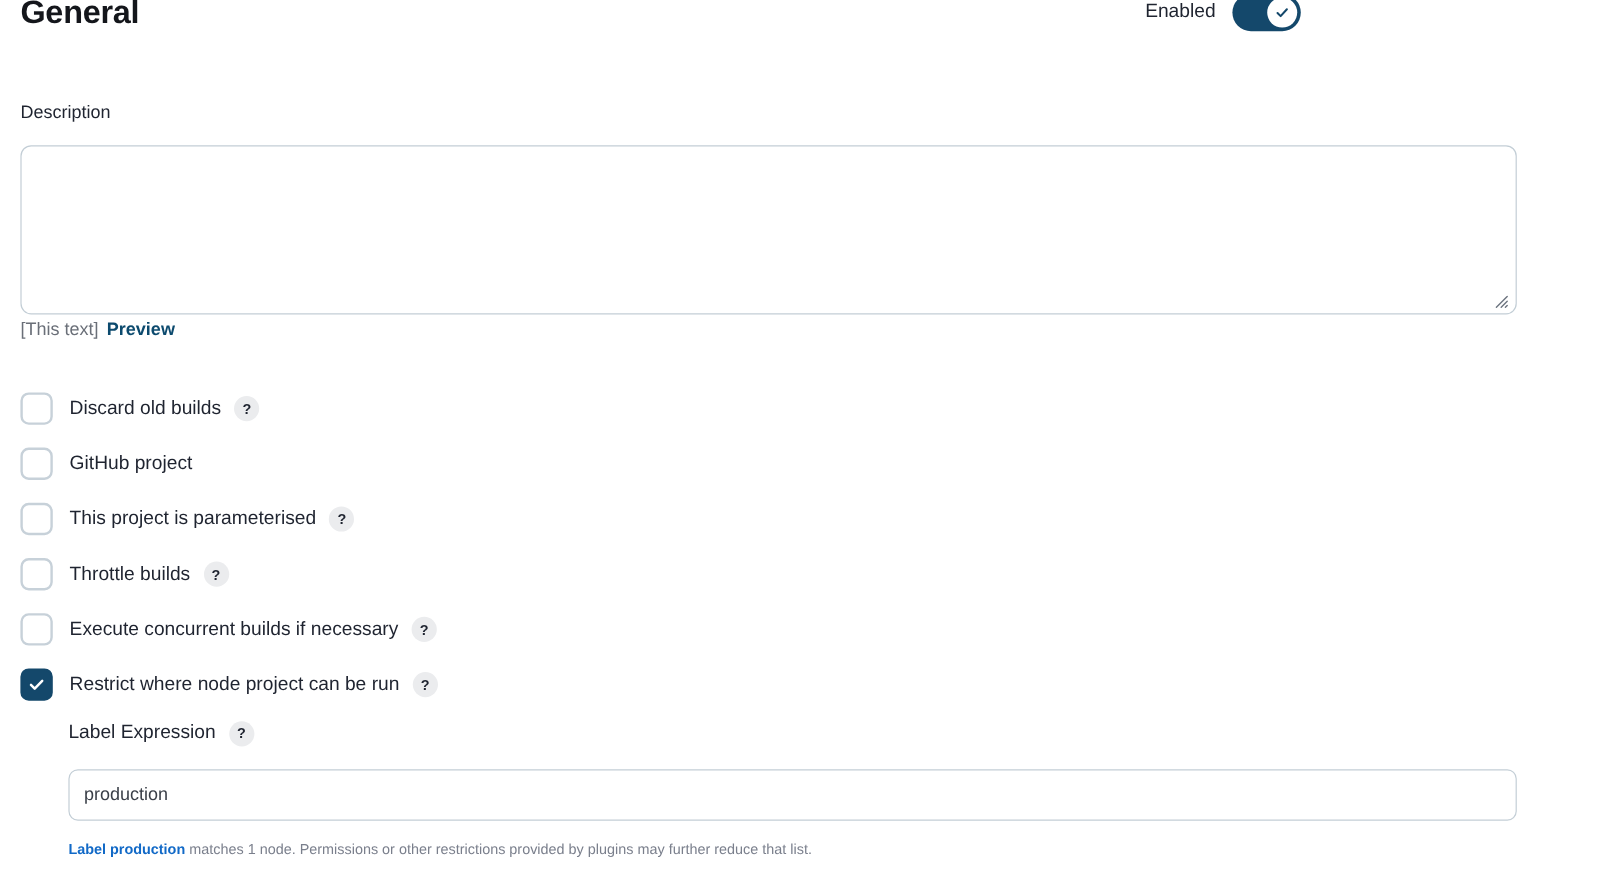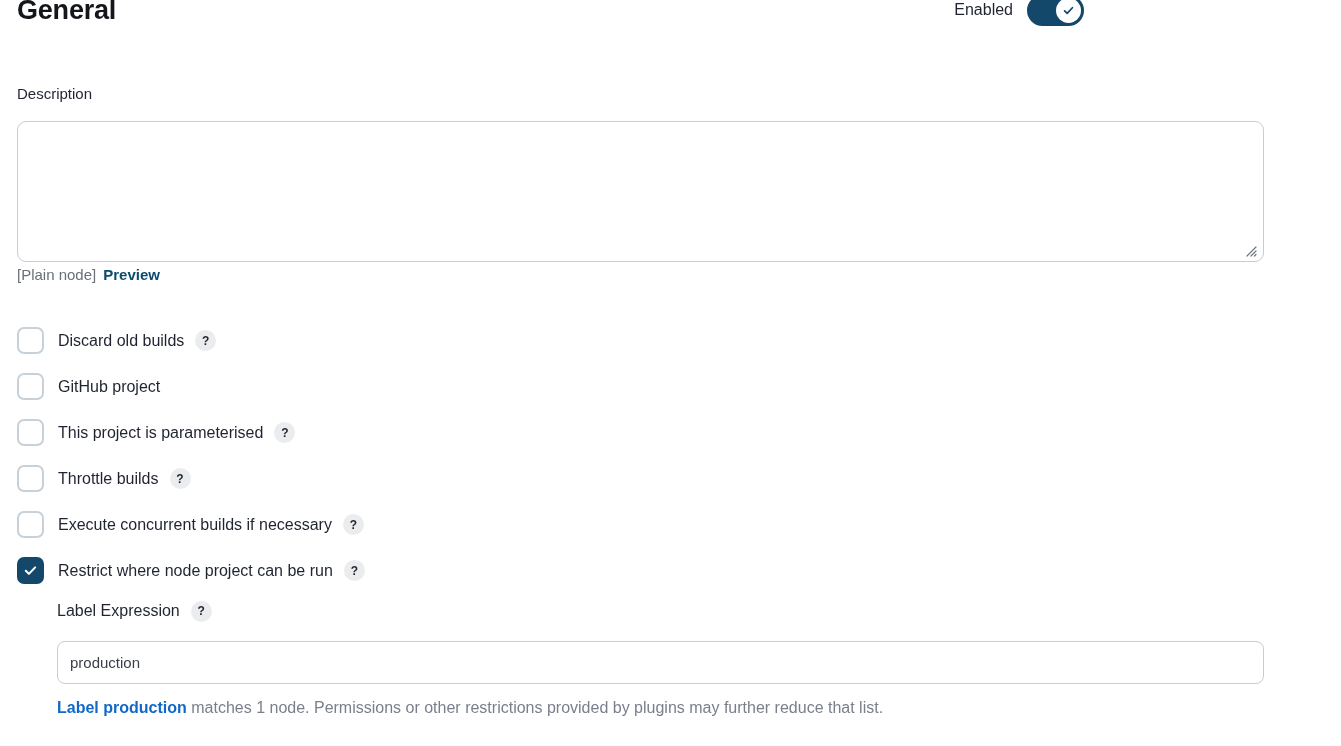--- a/index.html
+++ b/index.html
@@ -209,21 +209,21 @@
     border-radius: 8px;
     background: #ffffff;
     font-family: "Liberation Sans", "DejaVu Sans", sans-serif;
     font-size: 15px;
     color: #3a3f48;
     padding: 16px 12px;
     outline: none;
   }
   .label-hint {
     margin-top: 14px;
-    font-size: 16px;
+    font-size: 12px;
     color: #7a7f8c;
     line-height: 20px;
   }
   .label-hint .hint-link {
     color: #1169c7;
     font-weight: 700;
     text-decoration: none;
     cursor: pointer;
   }
 </style>
@@ -246,21 +246,21 @@
     </div>
   </div>
 
   <label class="desc-label">Description</label>
   <textarea class="desc-textarea" placeholder="" style=""></textarea>
   <svg class="resize-grip" viewBox="0 0 14 14">
     <path d="M13 4 L4 13 M13 8 L8 13 M13 11.5 L11.5 13" stroke="#6d7580" stroke-width="1.2" fill="none" stroke-linecap="round"></path>
   </svg>
 
   <div class="plaintext-row">
-    <span>[Plain node]</span>
+    <span>[This text]</span>
     <a class="preview-link">Preview</a>
   </div>
 
   <div class="checks">
 
     <div class="check-row">
       <span class="cbox">
         
       </span>
       <span class="check-label">Discard old builds</span>

